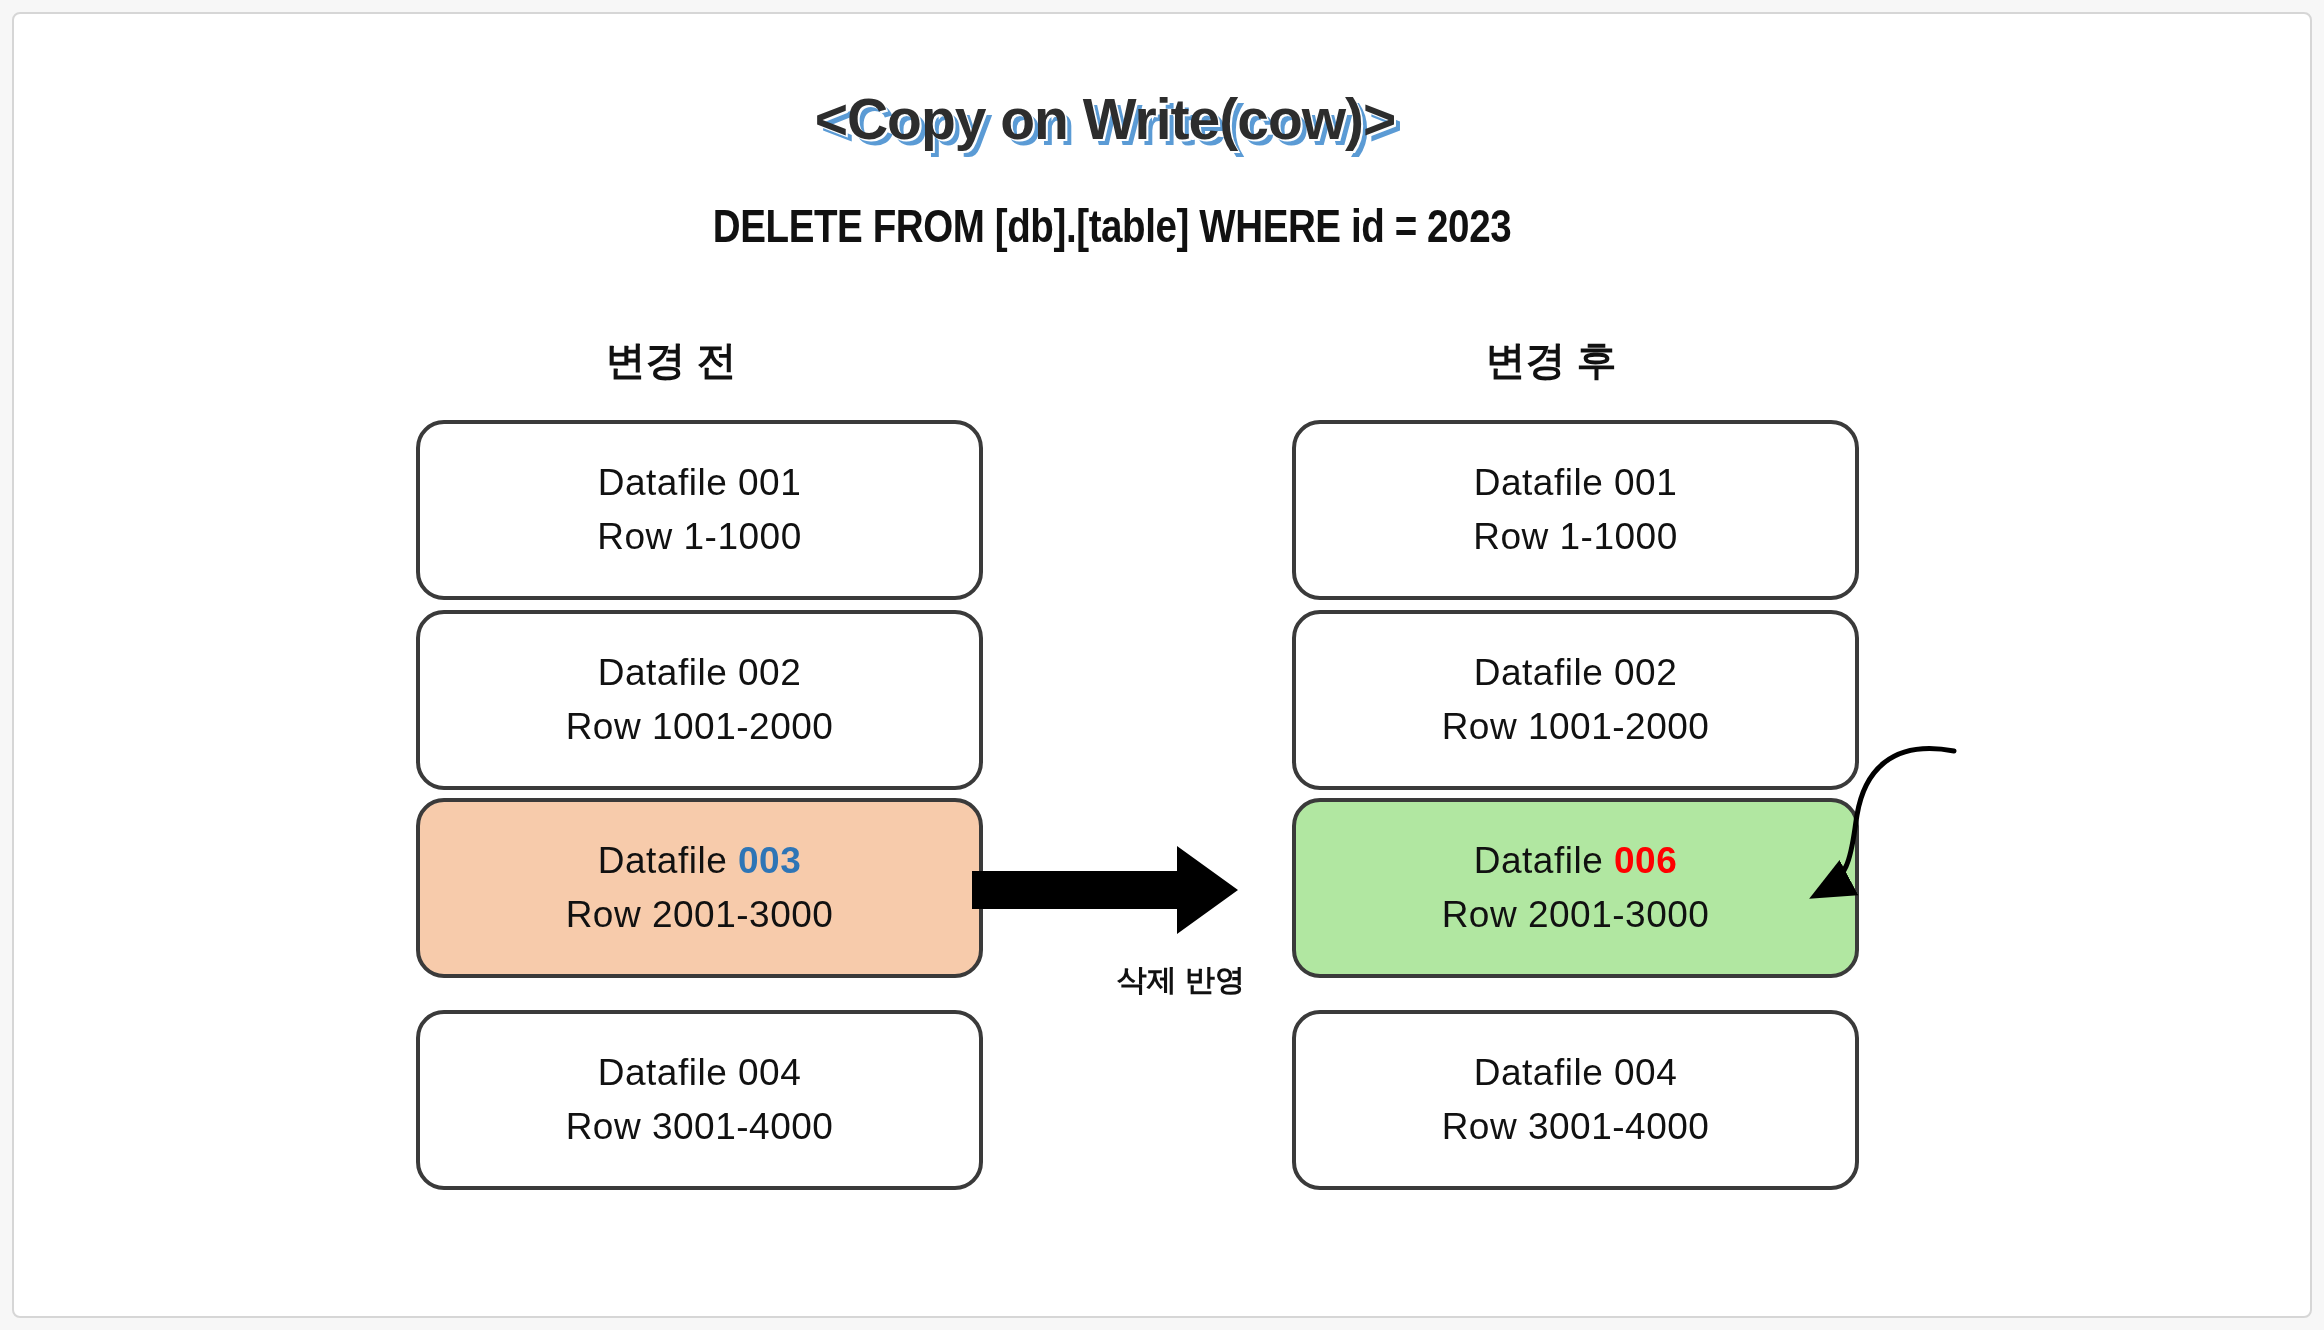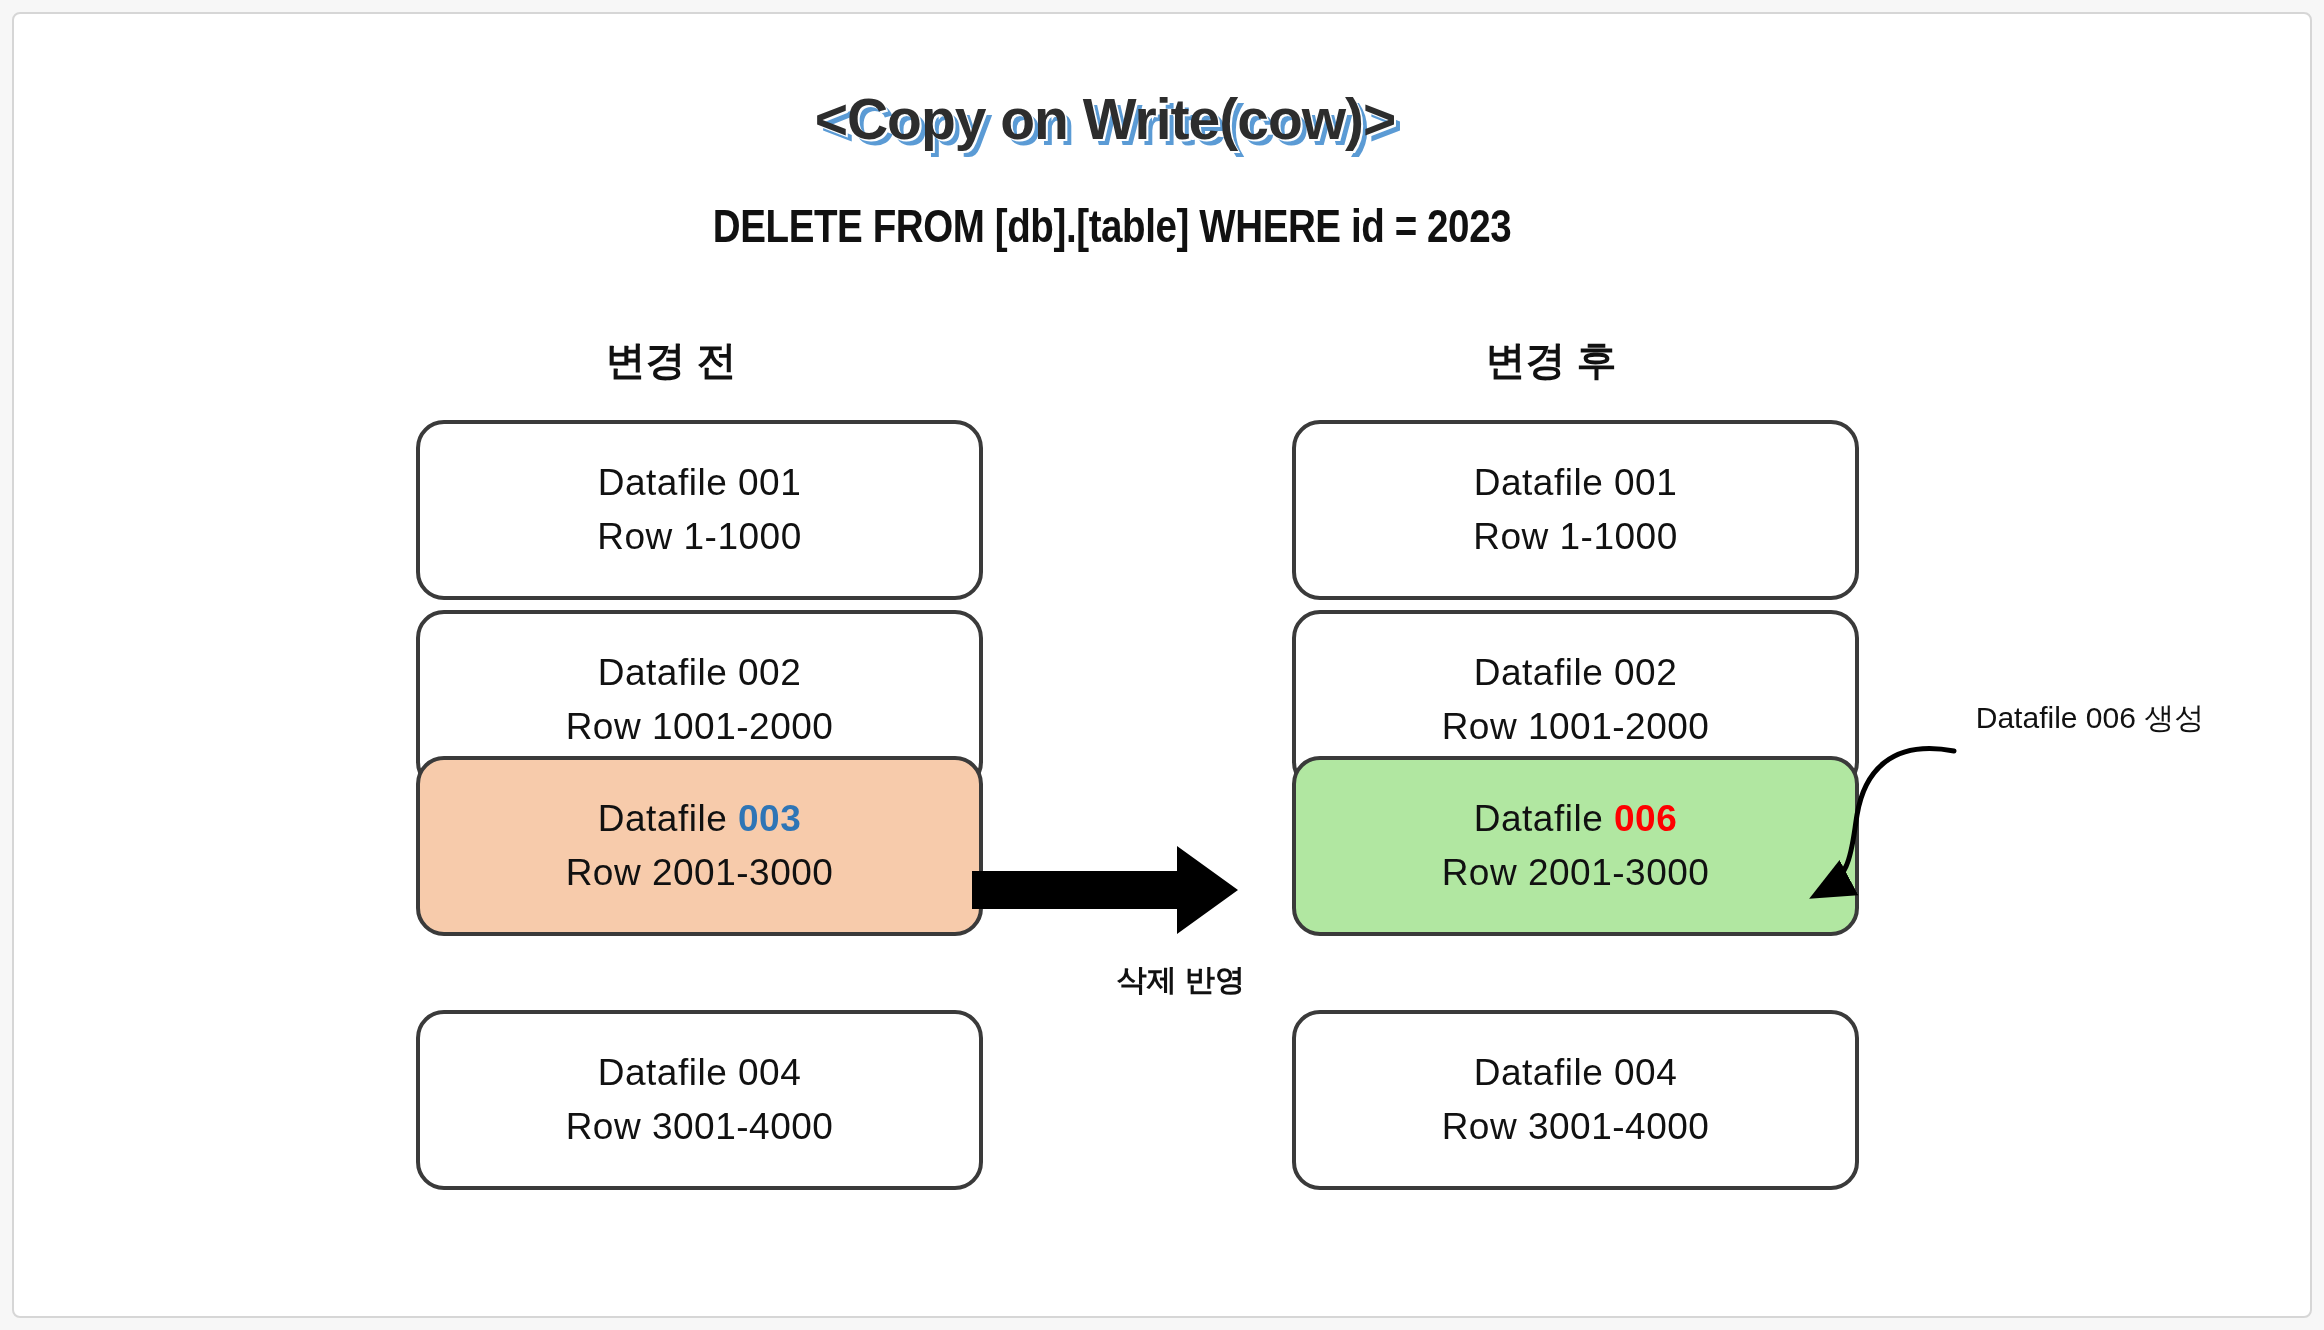--- a/index.html
+++ b/index.html
@@ -72,21 +72,21 @@
     font-weight:500;
     letter-spacing:0.5px;
     color:var(--text-black);
     line-height:54px;
     margin-left:28px;
   }
   .dbox.col-left{left:388px;}
   .dbox.col-right{left:1264px;}
   .dbox.r1{top:420px;}
   .dbox.r2{top:610px;}
-  .dbox.r3{top:756px;}
+  .dbox.r3{top:798px;}
   .dbox.r4{top:1010px;}
   .dbox.orange{background:var(--orange-fill);}
   .dbox.green{background:var(--green-fill);}
   .num{font-weight:bold;}
   .num.blue{color:var(--blue-number);}
   .num.red{color:var(--red-number);}
   .arrow-label{
     left:945px;top:960px;width:300px;
     text-align:right;
     font-size:30px;
@@ -159,14 +159,13 @@
       <path d="M0,0 L9,4 L0,8 z" fill="#000000"></path>
     </marker>
   </defs>
   <polygon points="972,871 1177,871 1177,846 1238,890 1177,934 1177,909 972,909" fill="#000000"></polygon>
   <path d="M 1954 751 C 1890 739, 1864 773, 1857 815 C 1851 852, 1852 876, 1818 894" fill="none" stroke="#000000" stroke-width="5" stroke-linecap="round" marker-end="url(#ahead)"></path>
 </svg>
 
 <div class="arrow-label abs">삭제 반영</div>
 
 <div class="annotation abs">
-  <div>Datafile 006 생성</div>
 </div>
 
 </body></html>

